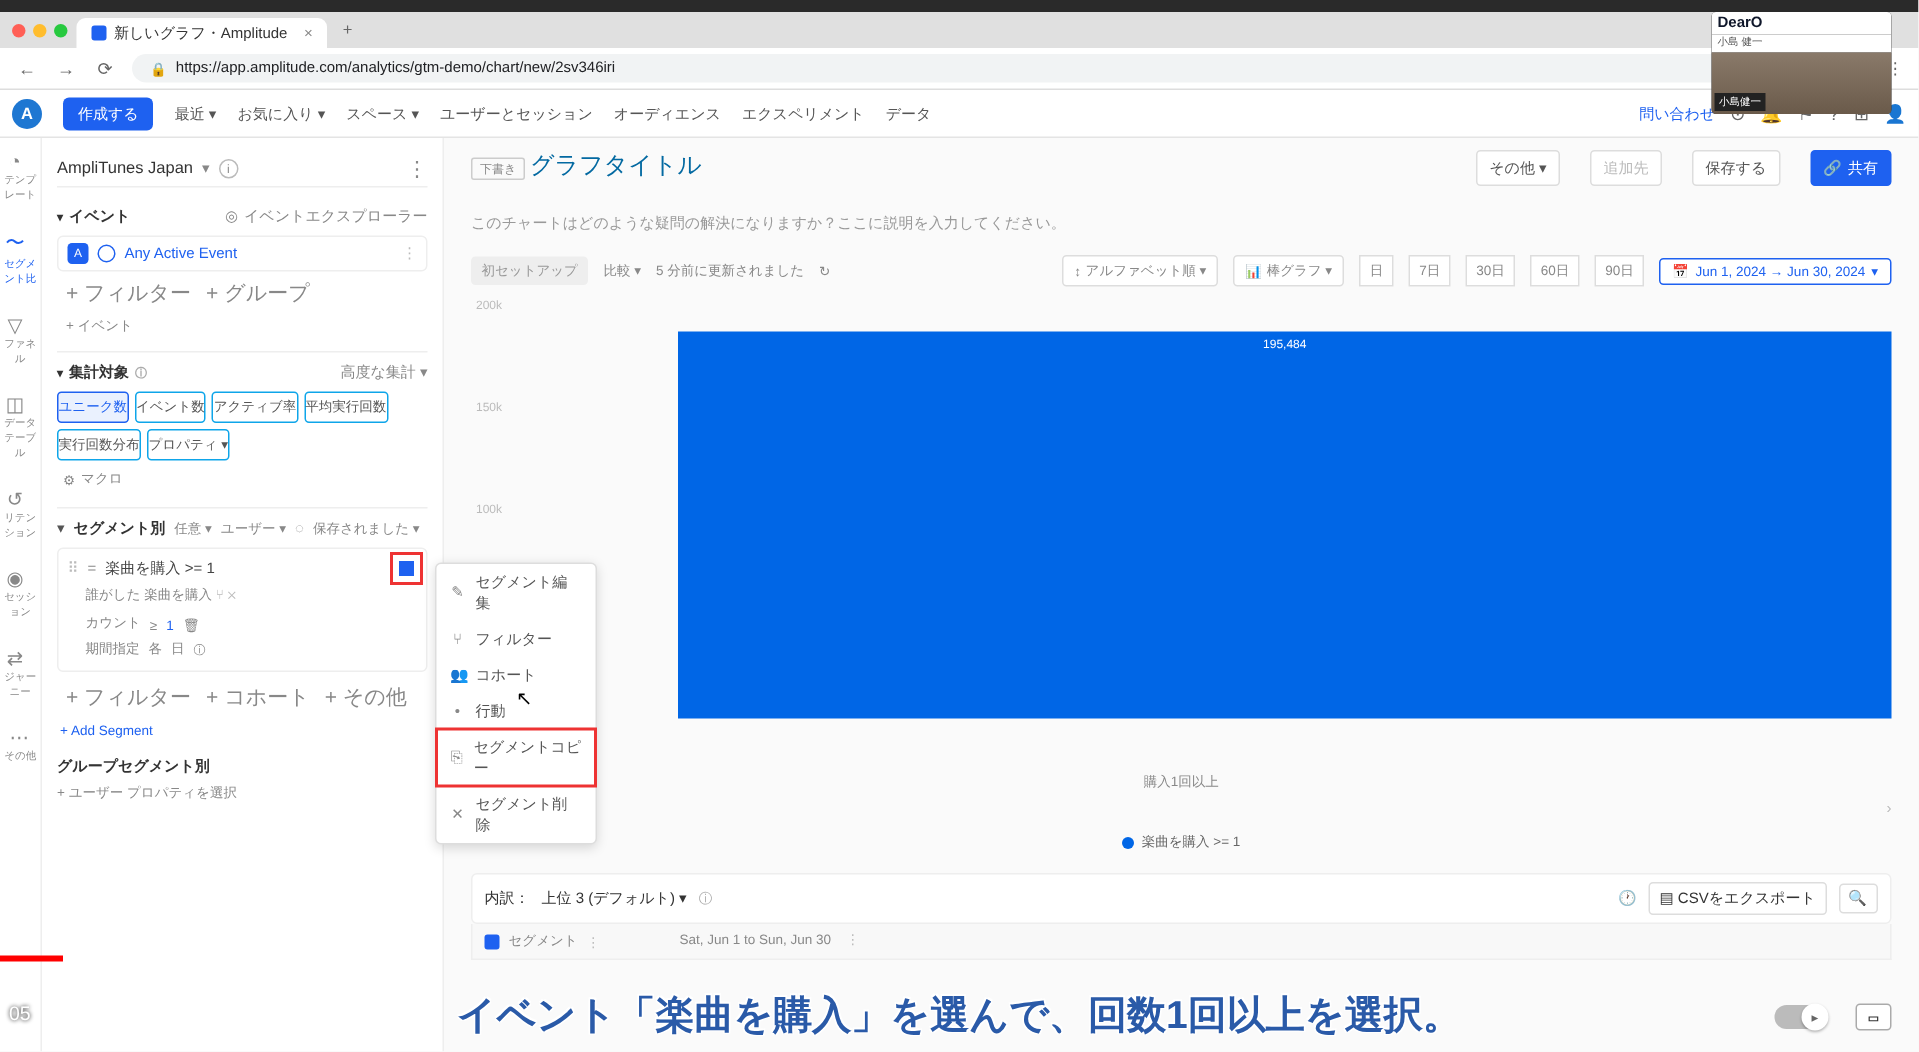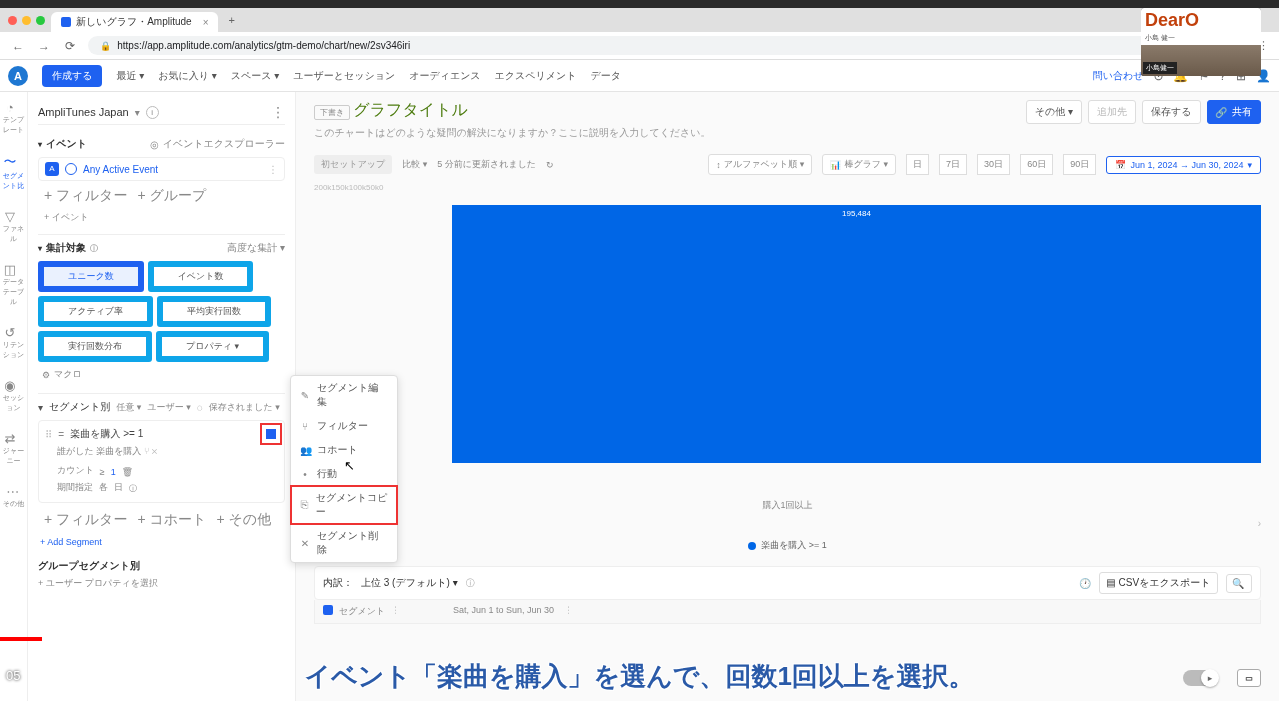--- a/index.html
+++ b/index.html
@@ -42,80 +42,80 @@
 .sect-h .rt{margin-left:auto;color:#888;font-weight:normal;display:flex;gap:4px;align-items:center}
 .ev-row{display:flex;align-items:center;gap:6px;padding:4px 6px;border:1px solid #eee;border-radius:4px;margin-bottom:4px}
 .ev-row .eb{width:14px;height:14px;background:#1e61f0;color:#fff;border-radius:3px;font-size:8px;text-align:center;line-height:14px}
 .ev-row .ec{width:12px;height:12px;border:1.5px solid #1e61f0;border-radius:50%}
 .ev-row .en{color:#1e61f0;font-weight:500}
 .ev-row .mm{margin-left:auto;color:#bbb}
 .sub-links{display:flex;gap:10px;color:#888;font-size:14px;padding:2px 6px}
 .link{color:#888}
 .add-ev{color:#888;font-size:9px;padding:4px 6px}
 .tally-btns{display:flex;flex-wrap:wrap;gap:4px;margin-top:4px}
-.tb{border:6px solid #0ea5e9;padding:3px 24px;border-radius:3px;font-size:9px;background:#fff}
+.tb{border:1px solid #0ea5e9;padding:3px 0;border-radius:3px;font-size:9px;background:#fff}
 .tb.sel{background:#eaf1fe;border-color:#1e61f0;color:#1e61f0}
 .macro{color:#888;font-size:9px;padding:6px 4px;display:flex;gap:4px;align-items:center}
 .seg-h{display:flex;align-items:center;gap:6px;font-size:10px;color:#555}
-.seg-h .sl{font-weight:400;color:#333}
+.seg-h .sl{font-weight:700;color:#333}
 .seg-h .dd{color:#888;font-size:9px;display:flex;gap:2px;align-items:center}
 .seg-box{border:1px solid #eee;border-radius:4px;padding:6px;margin-top:6px;position:relative}
 .seg-box .row1{display:flex;align-items:center;gap:6px;font-size:10px}
 .seg-box .grip{color:#bbb}
 .seg-box .txt{color:#444}
 .seg-box .hl{position:absolute;right:2px;top:2px;width:22px;height:22px;border:2px solid #e33;display:flex;align-items:center;justify-content:center}
 .seg-box .hl .sq{width:10px;height:10px;background:#1e61f0}
 .seg-box .r2{font-size:9px;color:#888;padding:4px 12px}
 .seg-box .r3{display:flex;gap:6px;font-size:9px;color:#888;padding:2px 12px;align-items:flex-end}
 .seg-box .r3 .num{color:#1e61f0}
 .add-seg{color:#1e61f0;font-size:9px;padding:6px 2px}
 .grp-h{font-weight:600;font-size:10px;color:#333;padding:6px 0 2px}
 .grp-sub{font-size:9px;color:#888;padding:2px 0}
 .content{flex:1;background:#fafafa;padding:8px 18px;position:relative;overflow:hidden}
 .ct-top{display:flex;align-items:flex-start;gap:12px}
 .ct-left{flex:1}
 .badge{display:inline-block;border:1px solid #ccc;color:#888;font-size:8px;padding:1px 5px;border-radius:2px;margin-bottom:2px}
-.ct-title{font-size:16px;color:#4d7c0f;font-weight:400}
-.ct-desc{font-size:10px;color:#999;margin-top:4px}
-.ct-right{display:flex;gap:6px}
+.ct-title{font-size:16px;color:#0369a1;font-weight:400}
+.ct-desc{font-size:10px;color:#999;margin-top:20px}
+.ct-right{display:flex;gap:20px}
 .btn{border:1px solid #ddd;background:#fff;padding:4px 8px;border-radius:3px;font-size:10px;color:#555}
 .btn.muted{color:#bbb}
 .btn.primary{background:#1e61f0;color:#fff;border-color:#1e61f0;display:flex;gap:4px;align-items:center}
 .toolbar{display:flex;align-items:center;gap:10px;margin-top:14px;font-size:9px;color:#888}
 .toolbar .pill{background:#eee;padding:3px 7px;border-radius:3px;color:#999}
 .toolbar .sp{flex:1}
 .toolbar .dd{border:1px solid #ddd;padding:3px 7px;border-radius:3px;background:#fff;display:flex;gap:3px;align-items:center}
 .toolbar .seg-btn{border:1px solid #ddd;padding:3px 6px;background:#fff;font-size:9px}
 .toolbar .date{border:1px solid #1e61f0;padding:3px 8px;border-radius:3px;color:#1e61f0;background:#fff;display:flex;gap:4px;align-items:center}
 .chart-area{margin-top:8px;position:relative;height:310px}
-.y-axis{position:absolute;left:0;top:0;height:280px;display:flex;flex-direction:row;justify-content:space-between;font-size:8px;color:#bbb;width:24px;text-align:center}
+.y-axis{position:absolute;left:0;top:0;height:280px;display:flex;flex-direction:column;justify-content:space-between;font-size:8px;color:#bbb;width:24px;text-align:center}
 .chart-body{margin-left:28px;height:280px;position:relative}
 .bar-big{position:absolute;left:110px;right:0;top:22px;bottom:0;background:#0066e6}
 .bar-lbl{position:absolute;top:4px;left:50%;transform:translateX(-50%);color:#fff;font-size:8px}
 .x-lbl{text-align:center;font-size:9px;color:#888;margin-top:6px}
 .legend{text-align:center;font-size:9px;color:#666;margin-top:10px;display:flex;justify-content:center;gap:5px;align-items:center}
 .legend .lb{width:8px;height:8px;background:#0066e6;border-radius:50%}
 .pager{display:flex;justify-content:space-between;font-size:10px;color:#bbb;margin-top:6px}
 .tbl-ctrl{display:flex;align-items:center;gap:8px;margin-top:14px;border:1px solid #eee;background:#fff;border-radius:4px;padding:5px 8px;font-size:10px}
 .tbl-ctrl .sp{flex:1}
 .tbl-head{display:flex;background:#f8f8f8;border:1px solid #eee;border-top:none;padding:5px 8px;font-size:9px;color:#888;gap:10px}
-.tbl-head .c1{width:120px;display:flex;gap:6px;}
+.tbl-head .c1{width:120px;display:flex;gap:6px;align-items:center}
 .tbl-head .cb{width:10px;height:10px;background:#1e61f0;border-radius:2px}
 .ctx-menu{position:absolute;left:290px;top:375px;width:108px;background:#fff;border:1px solid #ddd;border-radius:4px;box-shadow:0 2px 8px rgba(0,0,0,.15);font-size:10px;z-index:50}
 .ctx-menu .mi{padding:5px 9px;display:flex;gap:7px;align-items:center;color:#555;cursor:pointer}
 .ctx-menu .mi .ic{width:10px;text-align:center;color:#888;font-size:10px}
 .ctx-menu .mi.hl{outline:2px solid #e33;outline-offset:-1px}
 .caption{position:absolute;bottom:0;left:0;right:0;height:50px;display:flex;align-items:center;justify-content:center;font-size:26px;font-weight:700;color:#2a5aa8;text-shadow:-1px -1px 0 #fff,1px -1px 0 #fff,-1px 1px 0 #fff,1px 1px 0 #fff;pointer-events:none;z-index:60}
 .vid-time{position:absolute;left:6px;bottom:18px;color:#fff;font-size:13px;z-index:61;text-shadow:0 0 3px #000}
 .vid-ctrl{position:absolute;right:18px;bottom:14px;display:flex;gap:20px;align-items:center;z-index:61}
 .toggle{width:34px;height:16px;background:#bbb;border-radius:8px;position:relative}
 .toggle .kn{width:18px;height:18px;background:#fff;border-radius:50%;position:absolute;right:-2px;top:-1px;box-shadow:0 1px 2px rgba(0,0,0,.3);display:flex;align-items:center;justify-content:center;font-size:9px;color:#666}
 .cc{width:24px;height:18px;background:#fff;border-radius:3px;border:1px solid #aaa;display:flex;align-items:center;justify-content:center;font-size:8px;font-weight:bold}
 .pip{position:absolute;right:18px;top:8px;width:120px;height:68px;background:#333;border-radius:3px;overflow:hidden;z-index:70;display:flex;flex-direction:column}
-.pip .logo-t{background:#fff;color:#c2410c;font-size:18px;font-weight:bold;padding:2px 4px}
+.pip .logo-t{background:#fff;color:#0f172a;font-size:10px;font-weight:bold;padding:2px 4px}
 .pip .name{background:#fff;font-size:7px;color:#555;padding:0 4px 2px}
 .pip .face{flex:1;background:linear-gradient(#8a7a6a,#6a5a4a);position:relative}
 .pip .tag{position:absolute;bottom:2px;left:2px;background:#222;color:#fff;font-size:7px;padding:1px 3px}
 .redbar{position:absolute;left:0;bottom:60px;width:42px;height:4px;background:#f00;z-index:55}
 .cursor{position:absolute;left:344px;top:458px;font-size:13px;z-index:80;color:#000}
 </style>
 </head>
 <body>
 
 <div class="menubar"></div>

